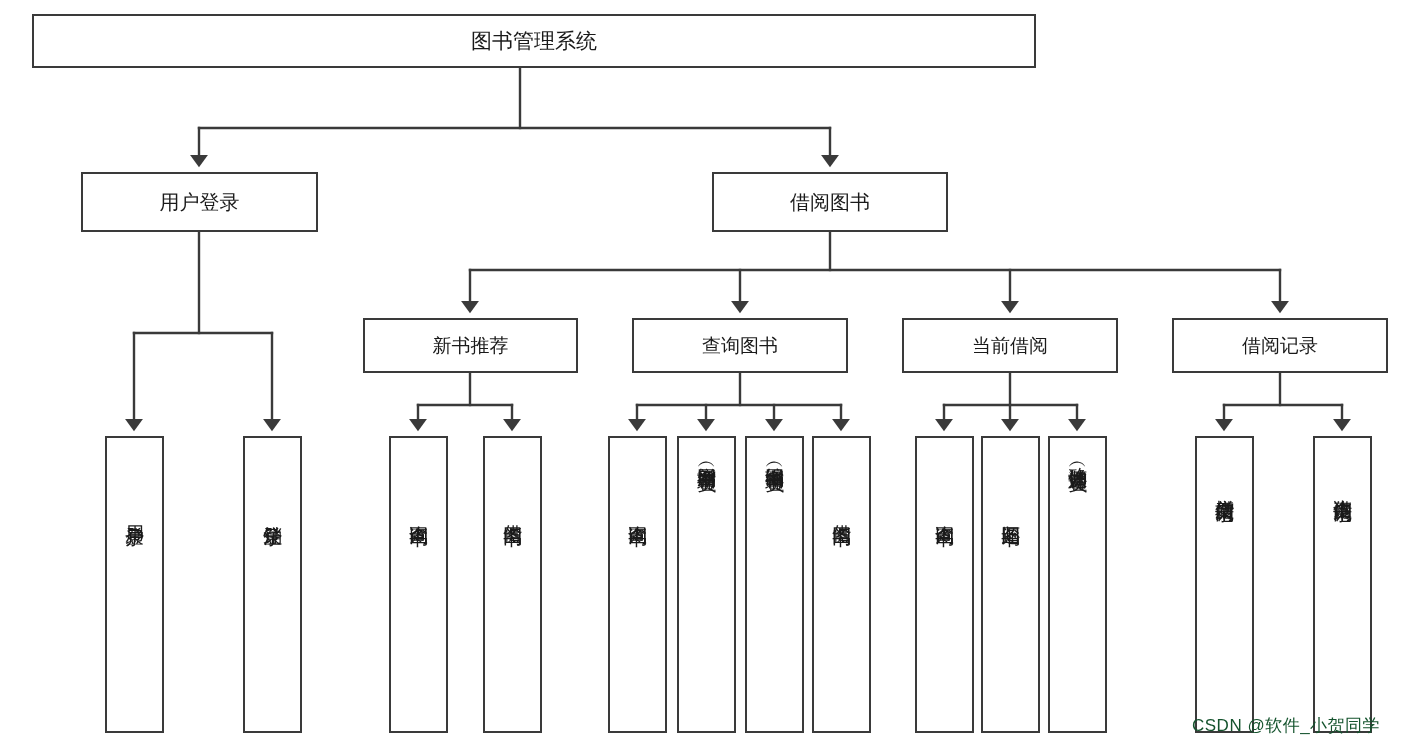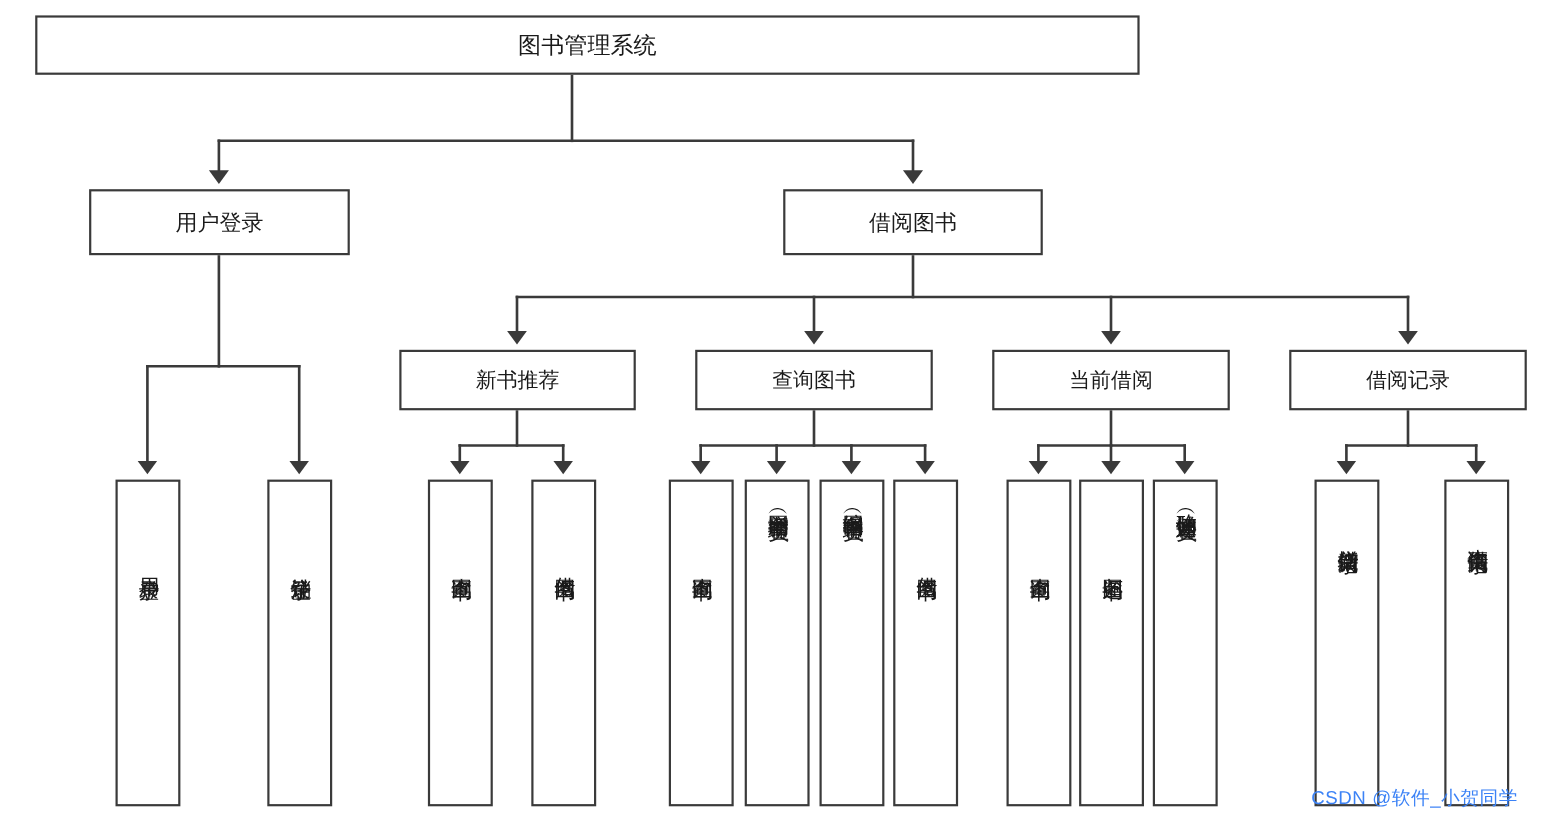--- a/index.html
+++ b/index.html
@@ -65,21 +65,21 @@
     margin-top: 58px;
   }
   .leaf.mid .vtext {
     margin-top: 32px;
   }
   .leaf.long .vtext {
     margin-top: 0px;
   }
   .watermark {
     position: absolute;
-    color: #3b82f6;
+    color: #14532d;
     font-size: 17px;
     letter-spacing: 0.5px;
     z-index: 5;
     white-space: nowrap;
   }
 </style>
 </head>
 <body>
 
 <div id="canvas">

